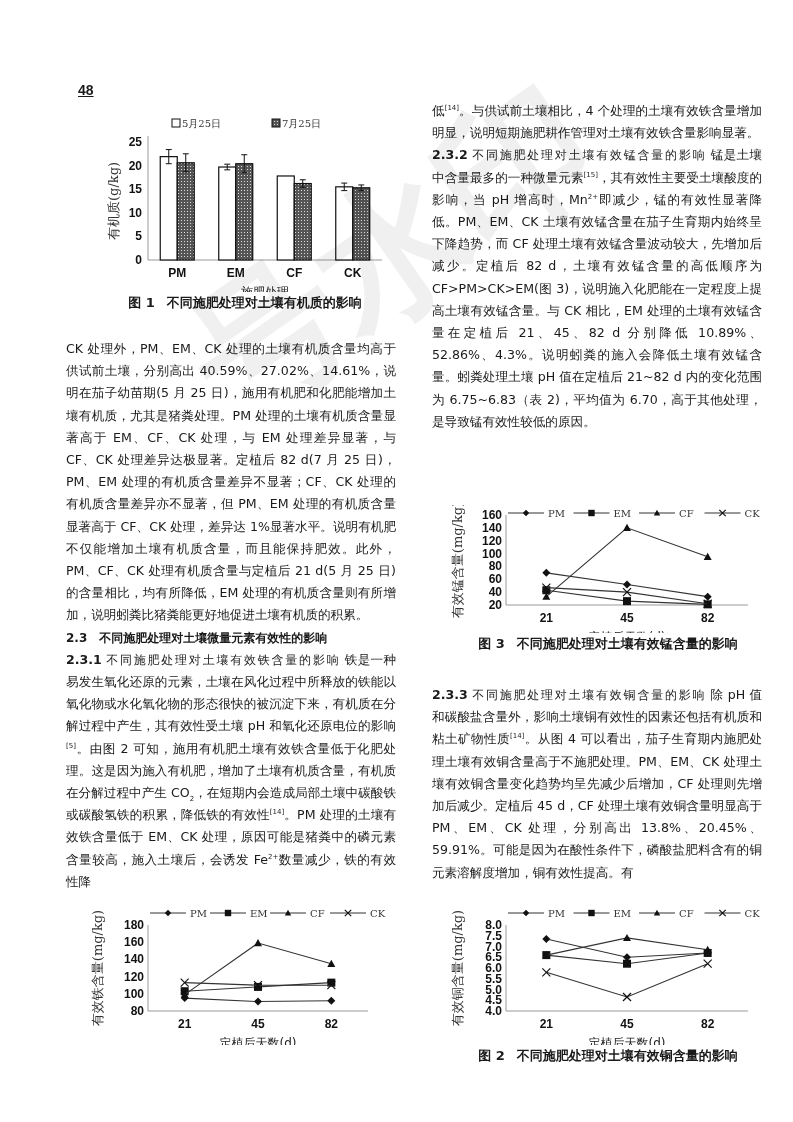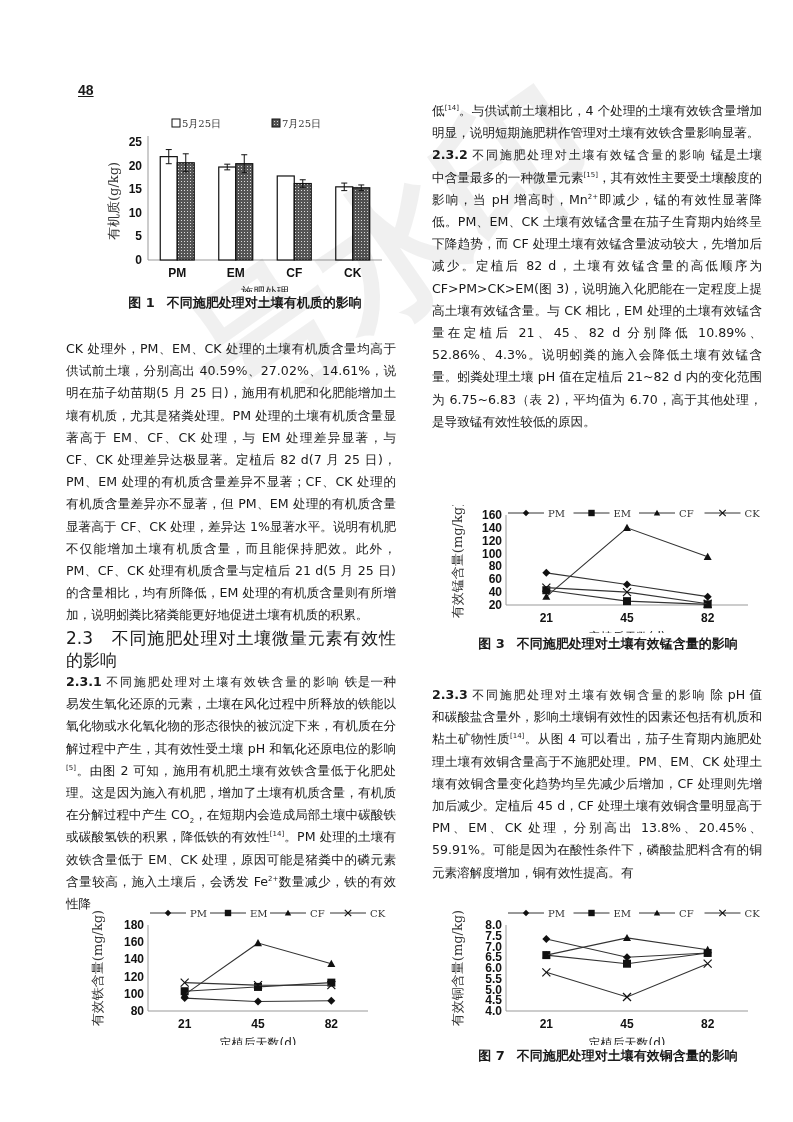--- a/index.html
+++ b/index.html
@@ -4,21 +4,21 @@
 <style>
   html, body { margin: 0; padding: 0; background: #ffffff; }
   body { width: 793px; height: 1122px; position: relative; overflow: hidden;
          font-family: "DejaVu Sans", "Liberation Sans", sans-serif; color: #1a1a1a; }
   .page-num { position: absolute; left: 78px; top: 82px; font-size: 14px; font-weight: bold;
               font-family: "Liberation Sans", sans-serif; text-decoration: underline; }
   .col { position: absolute; font-size: 12.6px; line-height: 22.2px; text-align: justify; }
   .col-left { left: 66px; width: 330px; }
   .col-right { left: 432px; width: 330px; }
   .col p { margin: 0; }
-  .heading { font-weight: normal; font-size: 17px; line-height: 22.2px; }
+  .heading { font-weight: bold; font-size: 12px; line-height: 22.2px; }
   .sub-title { letter-spacing: 1.5px; font-family: "DejaVu Serif", serif; font-size: 12px; color:#222; }
   .sub-num { font-weight: bold; }
   sup { font-size: 7px; vertical-align: super; line-height: 0; }
   sub { font-size: 7px; vertical-align: sub; line-height: 0; }
   .fig { position: absolute; }
   .fig svg { display: block; }
   .fig-caption { text-align: center; font-size: 13px; font-weight: bold; margin-top: 2px; }
   .fig-caption .num { margin-right: 12px; }
   .axis-text { font-family: "Liberation Sans", sans-serif; font-size: 12px; font-weight: bold; fill: #111; }
   .legend-text { font-family: "DejaVu Serif", serif; font-size: 10px; fill: #333; }
@@ -297,17 +297,17 @@
         <line x1="175" y1="98.02499999999999" x2="183" y2="90.02499999999999"></line>
       </g>
       <g stroke="#111" stroke-width="1.2">
         <line x1="255.66666666666663" y1="56.699999999999996" x2="263.66666666666663" y2="64.69999999999999"></line>
         <line x1="255.66666666666663" y1="64.69999999999999" x2="263.66666666666663" y2="56.699999999999996"></line>
       </g>
       <text x="0" y="0" class="ylabel-text" transform="translate(14,65) rotate(-90)" text-anchor="middle">有效铜含量(mg/kg)</text>
       <text x="179" y="144" text-anchor="middle" class="xlabel-text">定植后天数(d)</text>
     </svg>
   <div class="fig-caption">
-    <span class="num">图 7</span><span>不同施肥处理对土壤有效铜含量的影响</span>
+    <span class="num">图 2</span><span>不同施肥处理对土壤有效铜含量的影响</span>
   </div>
 </div>
 
 <div class="watermark">号水印</div>
 
 </body></html>

